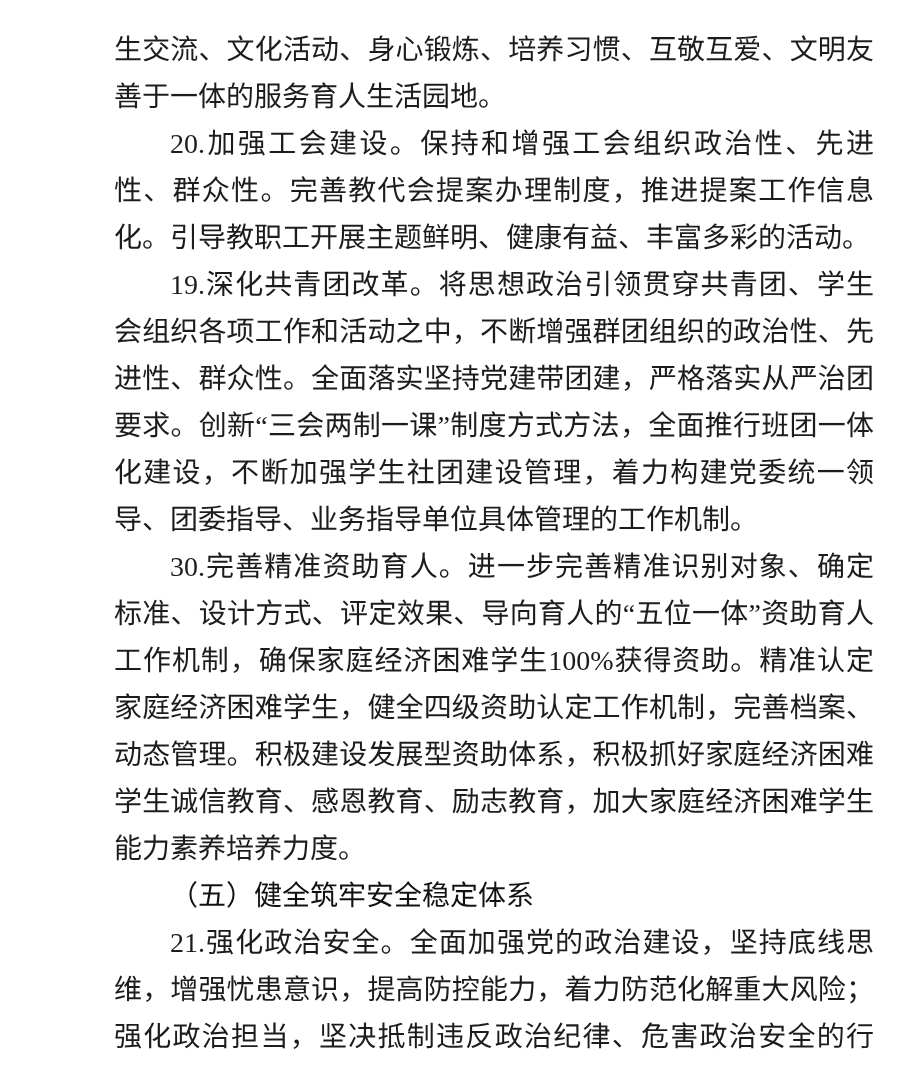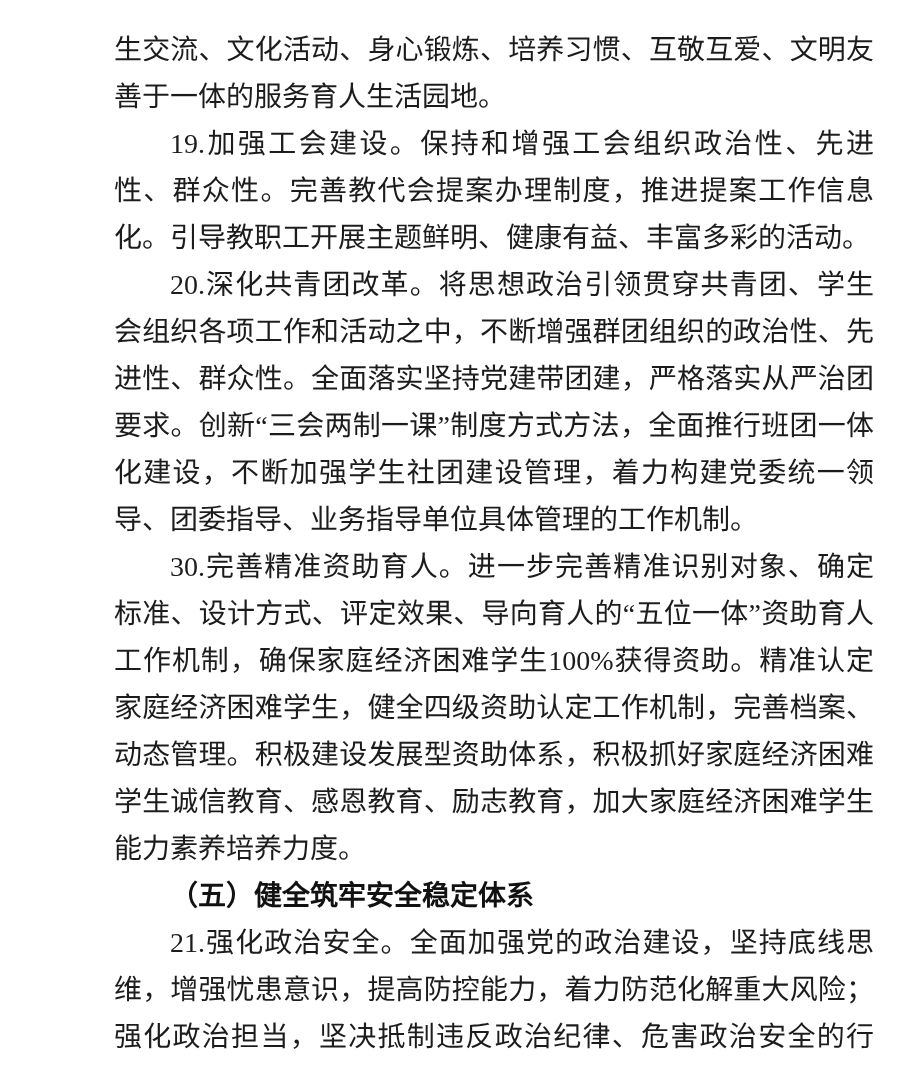--- a/index.html
+++ b/index.html
@@ -32,30 +32,30 @@
     text-align: justify;
     text-justify: inter-ideograph;
     letter-spacing: 0;
     word-break: break-all;
     color: #1c1c1c;
   }
   p.para.indent {
     text-indent: 2em;
   }
   p.para.heading {
-    font-weight: 700;
+    font-weight: 400;
     color: #111111;
     text-align: left;
   }
 </style>
 </head>
 <body>
 
 <div class="page">
   <div class="doc-body">
     <p class="para">生交流、文化活动、身心锻炼、培养习惯、互敬互爱、文明友善于一体的服务育人生活园地。</p>
-    <p class="para indent">19.加强工会建设。保持和增强工会组织政治性、先进性、群众性。完善教代会提案办理制度，推进提案工作信息化。引导教职工开展主题鲜明、健康有益、丰富多彩的活动。</p>
-    <p class="para indent">20.深化共青团改革。将思想政治引领贯穿共青团、学生会组织各项工作和活动之中，不断增强群团组织的政治性、先进性、群众性。全面落实坚持党建带团建，严格落实从严治团要求。创新“三会两制一课”制度方式方法，全面推行班团一体化建设，不断加强学生社团建设管理，着力构建党委统一领导、团委指导、业务指导单位具体管理的工作机制。</p>
+    <p class="para indent">20.加强工会建设。保持和增强工会组织政治性、先进性、群众性。完善教代会提案办理制度，推进提案工作信息化。引导教职工开展主题鲜明、健康有益、丰富多彩的活动。</p>
+    <p class="para indent">19.深化共青团改革。将思想政治引领贯穿共青团、学生会组织各项工作和活动之中，不断增强群团组织的政治性、先进性、群众性。全面落实坚持党建带团建，严格落实从严治团要求。创新“三会两制一课”制度方式方法，全面推行班团一体化建设，不断加强学生社团建设管理，着力构建党委统一领导、团委指导、业务指导单位具体管理的工作机制。</p>
     <p class="para indent">30.完善精准资助育人。进一步完善精准识别对象、确定标准、设计方式、评定效果、导向育人的“五位一体”资助育人工作机制，确保家庭经济困难学生100%获得资助。精准认定家庭经济困难学生，健全四级资助认定工作机制，完善档案、动态管理。积极建设发展型资助体系，积极抓好家庭经济困难学生诚信教育、感恩教育、励志教育，加大家庭经济困难学生能力素养培养力度。</p>
     <p class="para indent heading">（五）健全筑牢安全稳定体系</p>
     <p class="para indent">21.强化政治安全。全面加强党的政治建设，坚持底线思维，增强忧患意识，提高防控能力，着力防范化解重大风险；强化政治担当，坚决抵制违反政治纪律、危害政治安全的行为。</p>
   </div>
 </div>
 
 </body></html>

